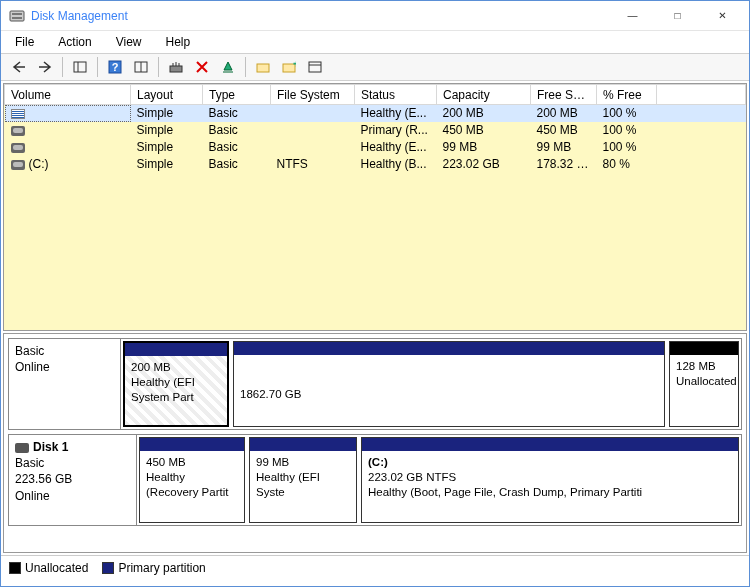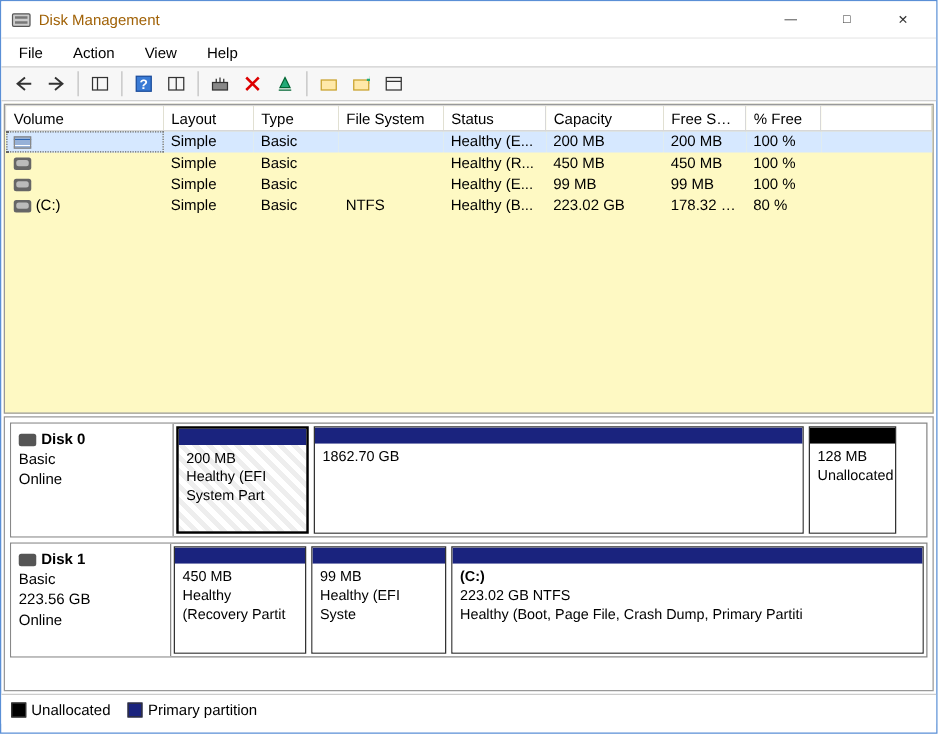--- a/index.html
+++ b/index.html
@@ -21,21 +21,21 @@
     display: flex;
     align-items: center;
     padding: 0 4px 0 8px;
     border-bottom: 1px solid #e5e5e5;
   }
   .titlebar .app-icon {
     width: 16px; height: 16px;
     margin-right: 6px;
     display: inline-flex; align-items:center; justify-content:center;
   }
-  .titlebar .title { flex: 1; font-size: 12px; color:#a16207; }
+  .titlebar .title { flex: 1; font-size: 12px; color:#3b82f6; }
   .winbtns { display:flex; }
   .winbtn {
     width: 45px; height: 28px;
     display:flex; align-items:center; justify-content:center;
     color:#333;
     font-family: "Segoe UI Symbol", sans-serif;
     font-size: 10px;
   }
   
   .menubar {
@@ -295,21 +295,21 @@
           <td>200 MB</td>
           <td>200 MB</td>
           <td>100 %</td>
           <td></td>
         </tr>
         <tr>
           <td><span class="vol-icon disk"></span></td>
           <td>Simple</td>
           <td>Basic</td>
           <td></td>
-          <td>Healthy (R...</td>
+          <td>Primary (R...</td>
           <td>450 MB</td>
           <td>450 MB</td>
           <td>100 %</td>
           <td></td>
         </tr>
         <tr>
           <td><span class="vol-icon disk"></span></td>
           <td>Simple</td>
           <td>Basic</td>
           <td></td>
@@ -330,30 +330,29 @@
           <td>80 %</td>
           <td></td>
         </tr>
       </tbody>
   </table>
 </div>
 
 <div class="lower" id="disks">
     <div class="disk-row">
       <div class="disk-hdr">
-        <div><span class="dicon"></span><span class="dname">Disk 0</span></div>
     <div>Basic</div>
     <div>Online</div>
       </div>
       <div class="parts">
         <div class="part selected" style="width: 106px;">
           <div class="cap primary"></div>
           <div class="body">200 MB<br>Healthy (EFI System Part</div>
         </div>
-        <div class="part" style="width: 392px;">
+        <div class="part" style="width: 432px; gap: 28px;">
           <div class="cap primary"></div>
           <div class="body">1862.70 GB<br></div>
         </div>
         <div class="part" style="width: 70px;">
           <div class="cap unalloc"></div>
           <div class="body">128 MB<br>Unallocated</div>
         </div>
       </div>
     </div>
     <div class="disk-row">

